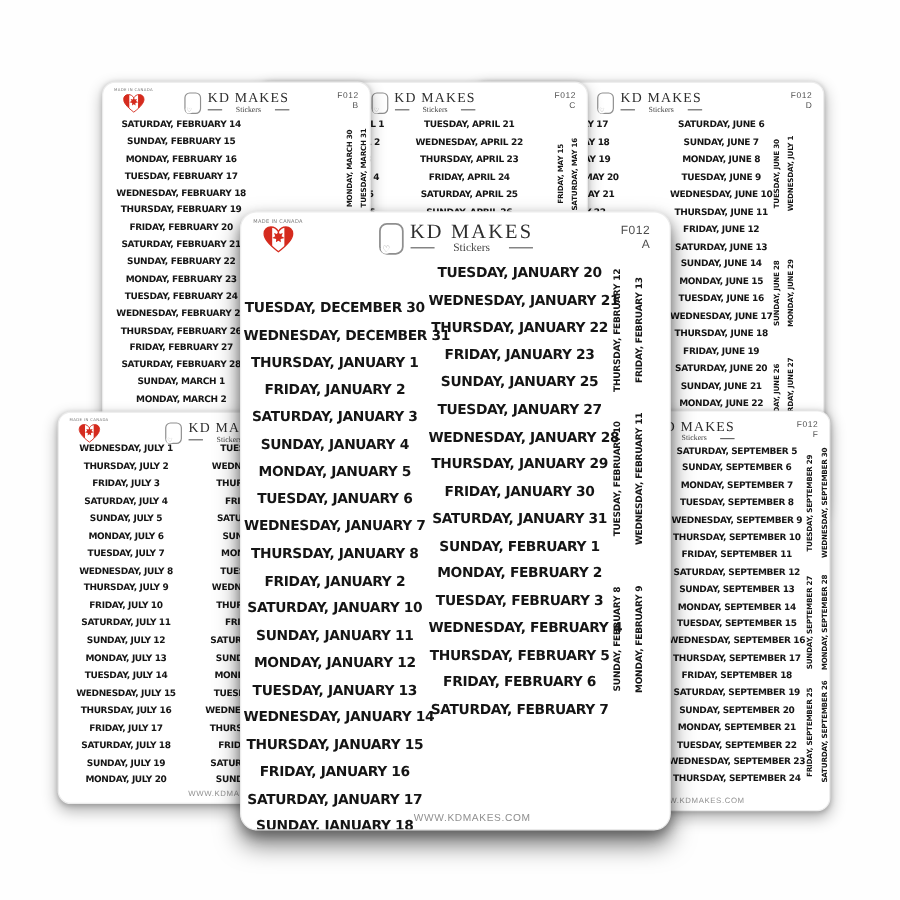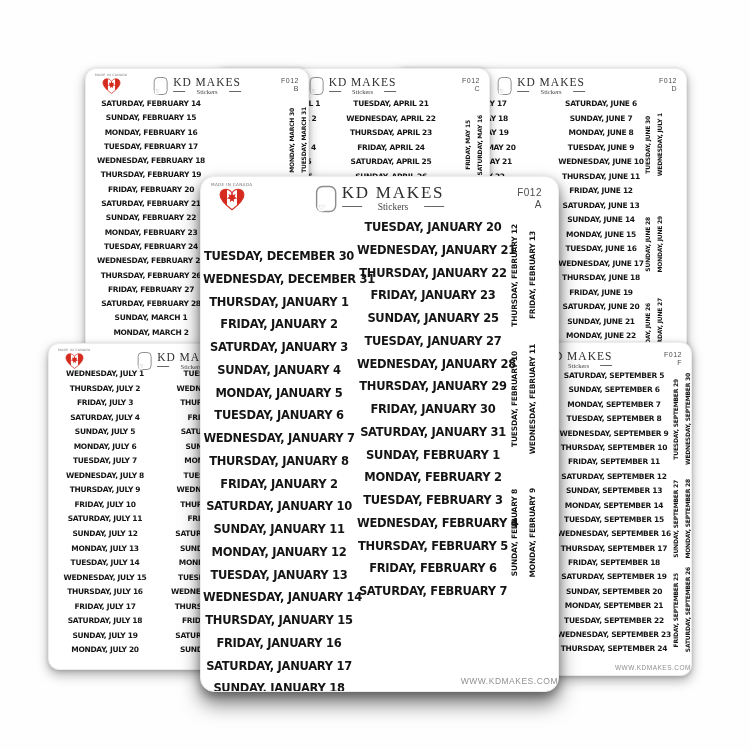--- a/index.html
+++ b/index.html
@@ -80,22 +80,22 @@
   .sheet-d .vg{left:239px;width:36px;}
   .sheet-d .vg1{top:46px;height:60px;}
   .sheet-d .vg2{top:146px;height:58px;}
   .sheet-d .vg3{top:230px;height:60px;}
   .sheet-f .vg{left:216px;width:38px;}
   .sheet-f .vg1{top:38px;height:76px;}
   .sheet-f .vg2{top:148px;height:56px;}
   .sheet-f .vg3{top:228px;height:78px;}
 
   
-  .foot{position:absolute;bottom:5px;left:0;width:100%;text-align:right;
-        font-family:"Liberation Sans",sans-serif;font-size:8.5px;letter-spacing:.5px;color:#909090;}
+  .foot{position:absolute;bottom:5px;left:0;width:100%;text-align:center;
+        font-family:"Liberation Sans",sans-serif;font-size:8.5px;letter-spacing:.5px;color:#909090;padding-left:14px;}
   .sm .foot{font-size:6.5px;bottom:4px;}
 </style>
 </head>
 <body>
 
 <div class="stage">
 
   <section class="sheet sheet-d sm">
     <div class="mic">
       <div class="mic-t">MADE IN CANADA</div>

